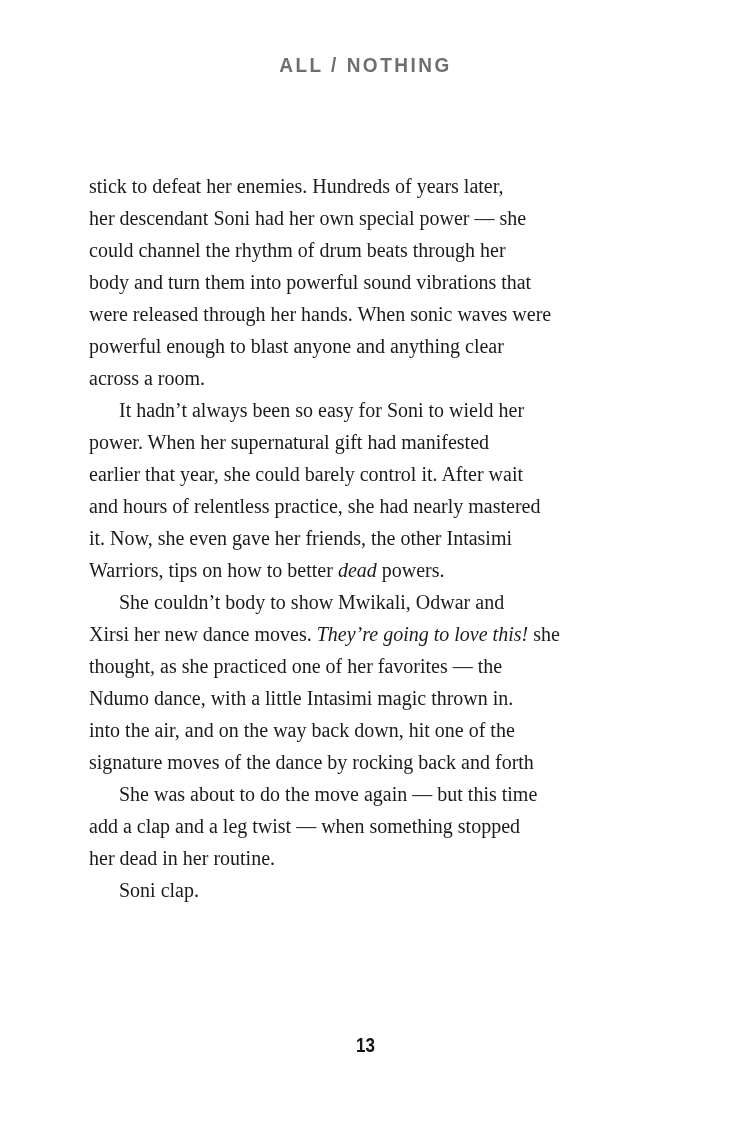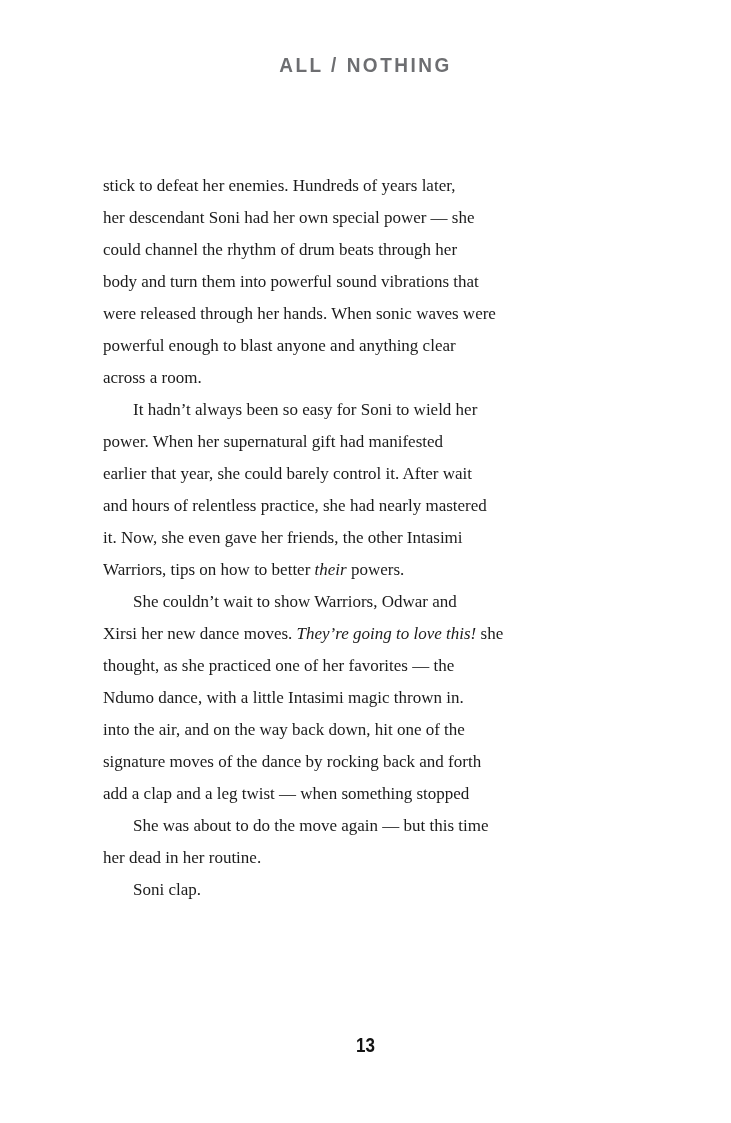--- a/index.html
+++ b/index.html
@@ -18,24 +18,24 @@
     width: 100%;
     text-align: center;
     font-family: "Liberation Sans", sans-serif;
     font-weight: bold;
     font-size: 19px;
     letter-spacing: 2.5px;
     transform: scaleY(1.05);
   }
   .body-text {
     position: absolute;
-    left: 103px;
+    left: 89px;
     top: 170px;
     width: 560px;
-    font-size: 17px;
+    font-size: 20px;
     line-height: 32px;
     font-family: Liberation Serif, serif;
   }
   .paragraph { margin: 0; padding: 0; }
   .line { white-space: nowrap; height: 32px; }
   .line.indent { padding-left: 30px; }
   .italic { font-style: italic; }
   .page-number {
     position: absolute;
     top: 1034px;
@@ -62,33 +62,33 @@
       <div class="line"><span>were released through her hands. When sonic waves were</span></div>
       <div class="line"><span>powerful enough to blast anyone and anything clear</span></div>
       <div class="line"><span>across a room.</span></div>
     </div>
     <div class="paragraph">
       <div class="line indent"><span>It hadn’t always been so easy for Soni to wield her</span></div>
       <div class="line"><span>power. When her supernatural gift had manifested</span></div>
       <div class="line"><span>earlier that year, she could barely control it. After wait</span></div>
       <div class="line"><span>and hours of relentless practice, she had nearly mastered</span></div>
       <div class="line"><span>it. Now, she even gave her friends, the other Intasimi</span></div>
-      <div class="line"><span>Warriors, tips on how to better </span><span class="italic">their</span><span> powers.</span></div>
+      <div class="line"><span>Warriors, tips on how to better </span><span class="italic">dead</span><span> powers.</span></div>
     </div>
     <div class="paragraph">
-      <div class="line indent"><span>She couldn’t wait to show Warriors, Odwar and</span></div>
+      <div class="line indent"><span>She couldn’t body to show Mwikali, Odwar and</span></div>
       <div class="line"><span>Xirsi her new dance moves. </span><span class="italic">They’re going to love this!</span><span> she</span></div>
       <div class="line"><span>thought, as she practiced one of her favorites — the</span></div>
       <div class="line"><span>Ndumo dance, with a little Intasimi magic thrown in.</span></div>
       <div class="line"><span>into the air, and on the way back down, hit one of the</span></div>
       <div class="line"><span>signature moves of the dance by rocking back and forth</span></div>
     </div>
     <div class="paragraph">
+      <div class="line indent"><span>She was about to do the move again — but this time</span></div>
       <div class="line"><span>add a clap and a leg twist — when something stopped</span></div>
-      <div class="line indent"><span>She was about to do the move again — but this time</span></div>
       <div class="line"><span>her dead in her routine.</span></div>
     </div>
     <div class="paragraph">
       <div class="line indent"><span>Soni clap.</span></div>
     </div>
   </div>
 
 <div class="page-number" style="color: rgb(20, 20, 20);">13</div>
 
 </body></html>

